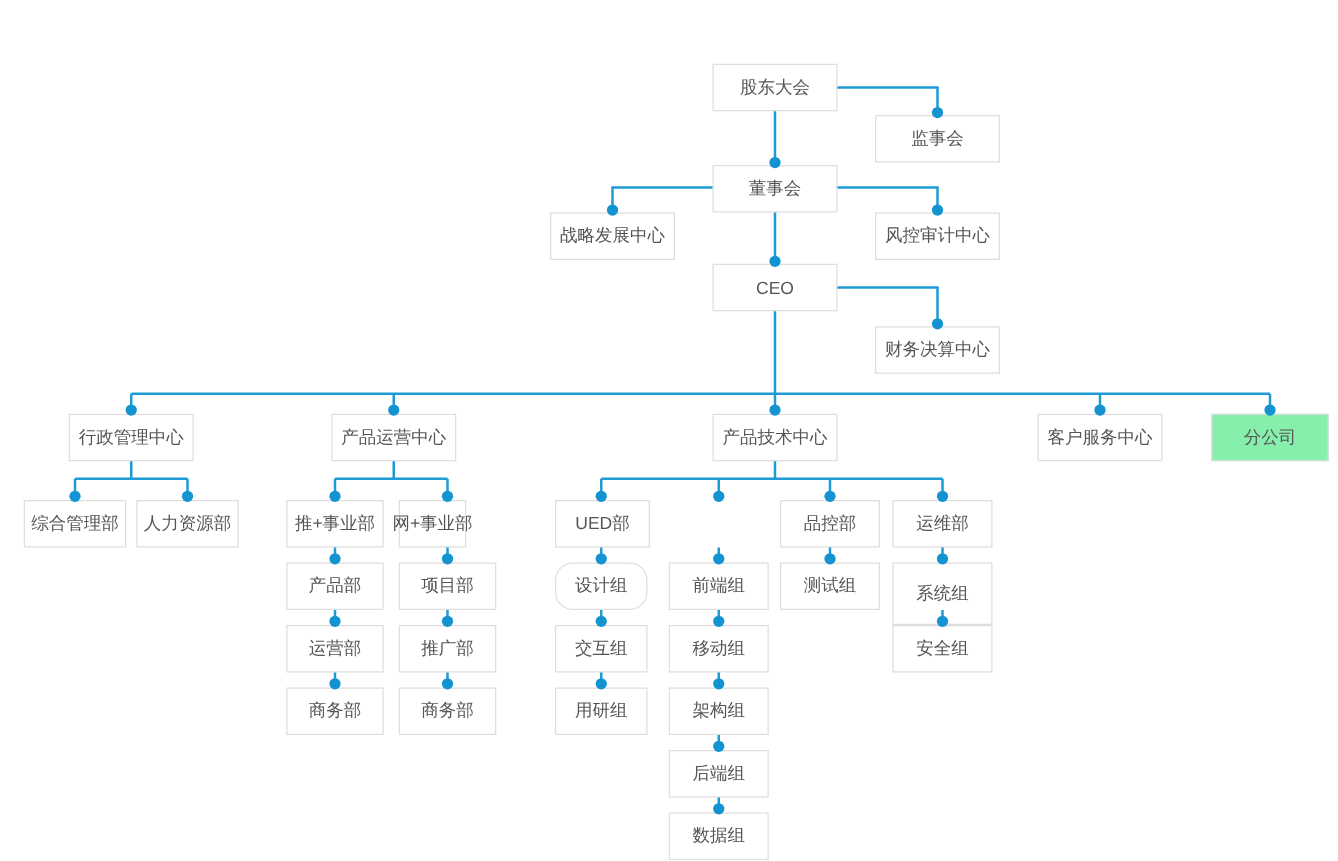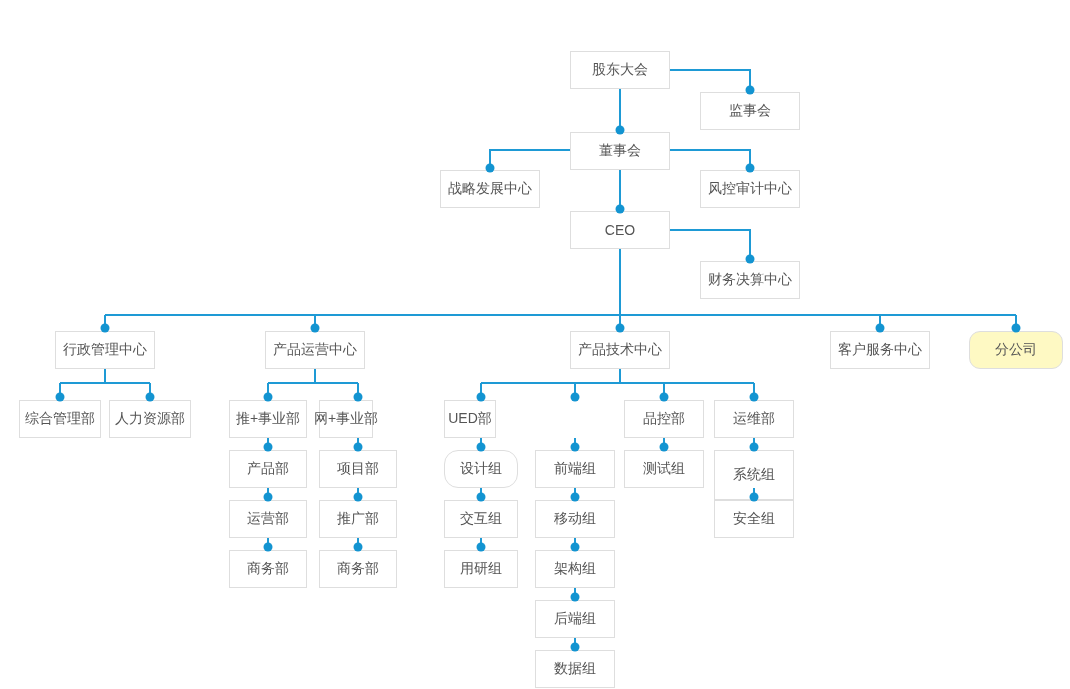--- a/index.html
+++ b/index.html
@@ -42,26 +42,26 @@
     <div class="node" style="left: 700px; top: 92px; width: 100px; height: 38px; border-color: rgb(222, 222, 222); background: rgb(255, 255, 255); color: rgb(85, 85, 85);">监事会</div>
     <div class="node" style="left: 570px; top: 132px; width: 100px; height: 38px; border-color: rgb(222, 222, 222); background: rgb(255, 255, 255); color: rgb(85, 85, 85);">董事会</div>
     <div class="node" style="left: 440px; top: 170px; width: 100px; height: 38px; border-color: rgb(222, 222, 222); background: rgb(255, 255, 255); color: rgb(85, 85, 85);">战略发展中心</div>
     <div class="node" style="left: 700px; top: 170px; width: 100px; height: 38px; border-color: rgb(222, 222, 222); background: rgb(255, 255, 255); color: rgb(85, 85, 85);">风控审计中心</div>
     <div class="node" style="left: 570px; top: 211px; width: 100px; height: 38px; border-color: rgb(222, 222, 222); background: rgb(255, 255, 255); color: rgb(85, 85, 85);">CEO</div>
     <div class="node" style="left: 700px; top: 261px; width: 100px; height: 38px; border-color: rgb(222, 222, 222); background: rgb(255, 255, 255); color: rgb(85, 85, 85);">财务决算中心</div>
     <div class="node" style="left: 55px; top: 331px; width: 100px; height: 38px; border-color: rgb(222, 222, 222); background: rgb(255, 255, 255); color: rgb(85, 85, 85);">行政管理中心</div>
     <div class="node" style="left: 265px; top: 331px; width: 100px; height: 38px; border-color: rgb(222, 222, 222); background: rgb(255, 255, 255); color: rgb(85, 85, 85);">产品运营中心</div>
     <div class="node" style="left: 570px; top: 331px; width: 100px; height: 38px; border-color: rgb(222, 222, 222); background: rgb(255, 255, 255); color: rgb(85, 85, 85);">产品技术中心</div>
     <div class="node" style="left: 830px; top: 331px; width: 100px; height: 38px; border-color: rgb(222, 222, 222); background: rgb(255, 255, 255); color: rgb(85, 85, 85);">客户服务中心</div>
-    <div class="node" style="left: 969px; top: 331px; width: 94px; height: 38px; border-color: rgb(222, 222, 222); background: #fef9c3; color: rgb(85, 85, 85); border-radius: 11px;">分公司</div>
+    <div class="node" style="left: 969px; top: 331px; width: 94px; height: 38px; border-color: rgb(222, 222, 222); background: #86efac; color: rgb(85, 85, 85);">分公司</div>
     <div class="node" style="left: 19px; top: 400px; width: 82px; height: 38px; border-color: rgb(222, 222, 222); background: rgb(255, 255, 255); color: rgb(85, 85, 85);">综合管理部</div>
     <div class="node" style="left: 109px; top: 400px; width: 82px; height: 38px; border-color: rgb(222, 222, 222); background: rgb(255, 255, 255); color: rgb(85, 85, 85);">人力资源部</div>
     <div class="node" style="left: 229px; top: 400px; width: 78px; height: 38px; border-color: rgb(222, 222, 222); background: rgb(255, 255, 255); color: rgb(85, 85, 85);">推+事业部</div>
     <div class="node" style="left: 319px; top: 400px; width: 54px; height: 38px; border-color: rgb(222, 222, 222); background: rgb(255, 255, 255); color: rgb(85, 85, 85);">网+事业部</div>
-    <div class="node" style="left: 444px; top: 400px; width: 52px; height: 38px; border-color: rgb(222, 222, 222); background: rgb(255, 255, 255); color: rgb(85, 85, 85);">UED部</div>
+    <div class="node" style="left: 444px; top: 400px; width: 76px; height: 38px; border-color: rgb(222, 222, 222); background: rgb(255, 255, 255); color: rgb(85, 85, 85);">UED部</div>
     <div class="node" style="left: 624px; top: 400px; width: 80px; height: 38px; border-color: rgb(222, 222, 222); background: rgb(255, 255, 255); color: rgb(85, 85, 85);">品控部</div>
     <div class="node" style="left: 714px; top: 400px; width: 80px; height: 38px; border-color: rgb(222, 222, 222); background: rgb(255, 255, 255); color: rgb(85, 85, 85);">运维部</div>
     <div class="node" style="left: 229px; top: 450px; width: 78px; height: 38px; border-color: rgb(222, 222, 222); background: rgb(255, 255, 255); color: rgb(85, 85, 85);">产品部</div>
     <div class="node" style="left: 319px; top: 450px; width: 78px; height: 38px; border-color: rgb(222, 222, 222); background: rgb(255, 255, 255); color: rgb(85, 85, 85);">项目部</div>
     <div class="node" style="left: 444px; top: 450px; width: 74px; height: 38px; border-color: rgb(222, 222, 222); background: rgb(255, 255, 255); color: rgb(85, 85, 85); border-radius: 14px;">设计组</div>
     <div class="node" style="left: 535px; top: 450px; width: 80px; height: 38px; border-color: rgb(222, 222, 222); background: rgb(255, 255, 255); color: rgb(85, 85, 85);">前端组</div>
     <div class="node" style="left: 624px; top: 450px; width: 80px; height: 38px; border-color: rgb(222, 222, 222); background: rgb(255, 255, 255); color: rgb(85, 85, 85);">测试组</div>
     <div class="node" style="left: 714px; top: 450px; width: 80px; height: 50px; border-color: rgb(222, 222, 222); background: rgb(255, 255, 255); color: rgb(85, 85, 85);">系统组</div>
     <div class="node" style="left: 229px; top: 500px; width: 78px; height: 38px; border-color: rgb(222, 222, 222); background: rgb(255, 255, 255); color: rgb(85, 85, 85);">运营部</div>
     <div class="node" style="left: 319px; top: 500px; width: 78px; height: 38px; border-color: rgb(222, 222, 222); background: rgb(255, 255, 255); color: rgb(85, 85, 85);">推广部</div>

